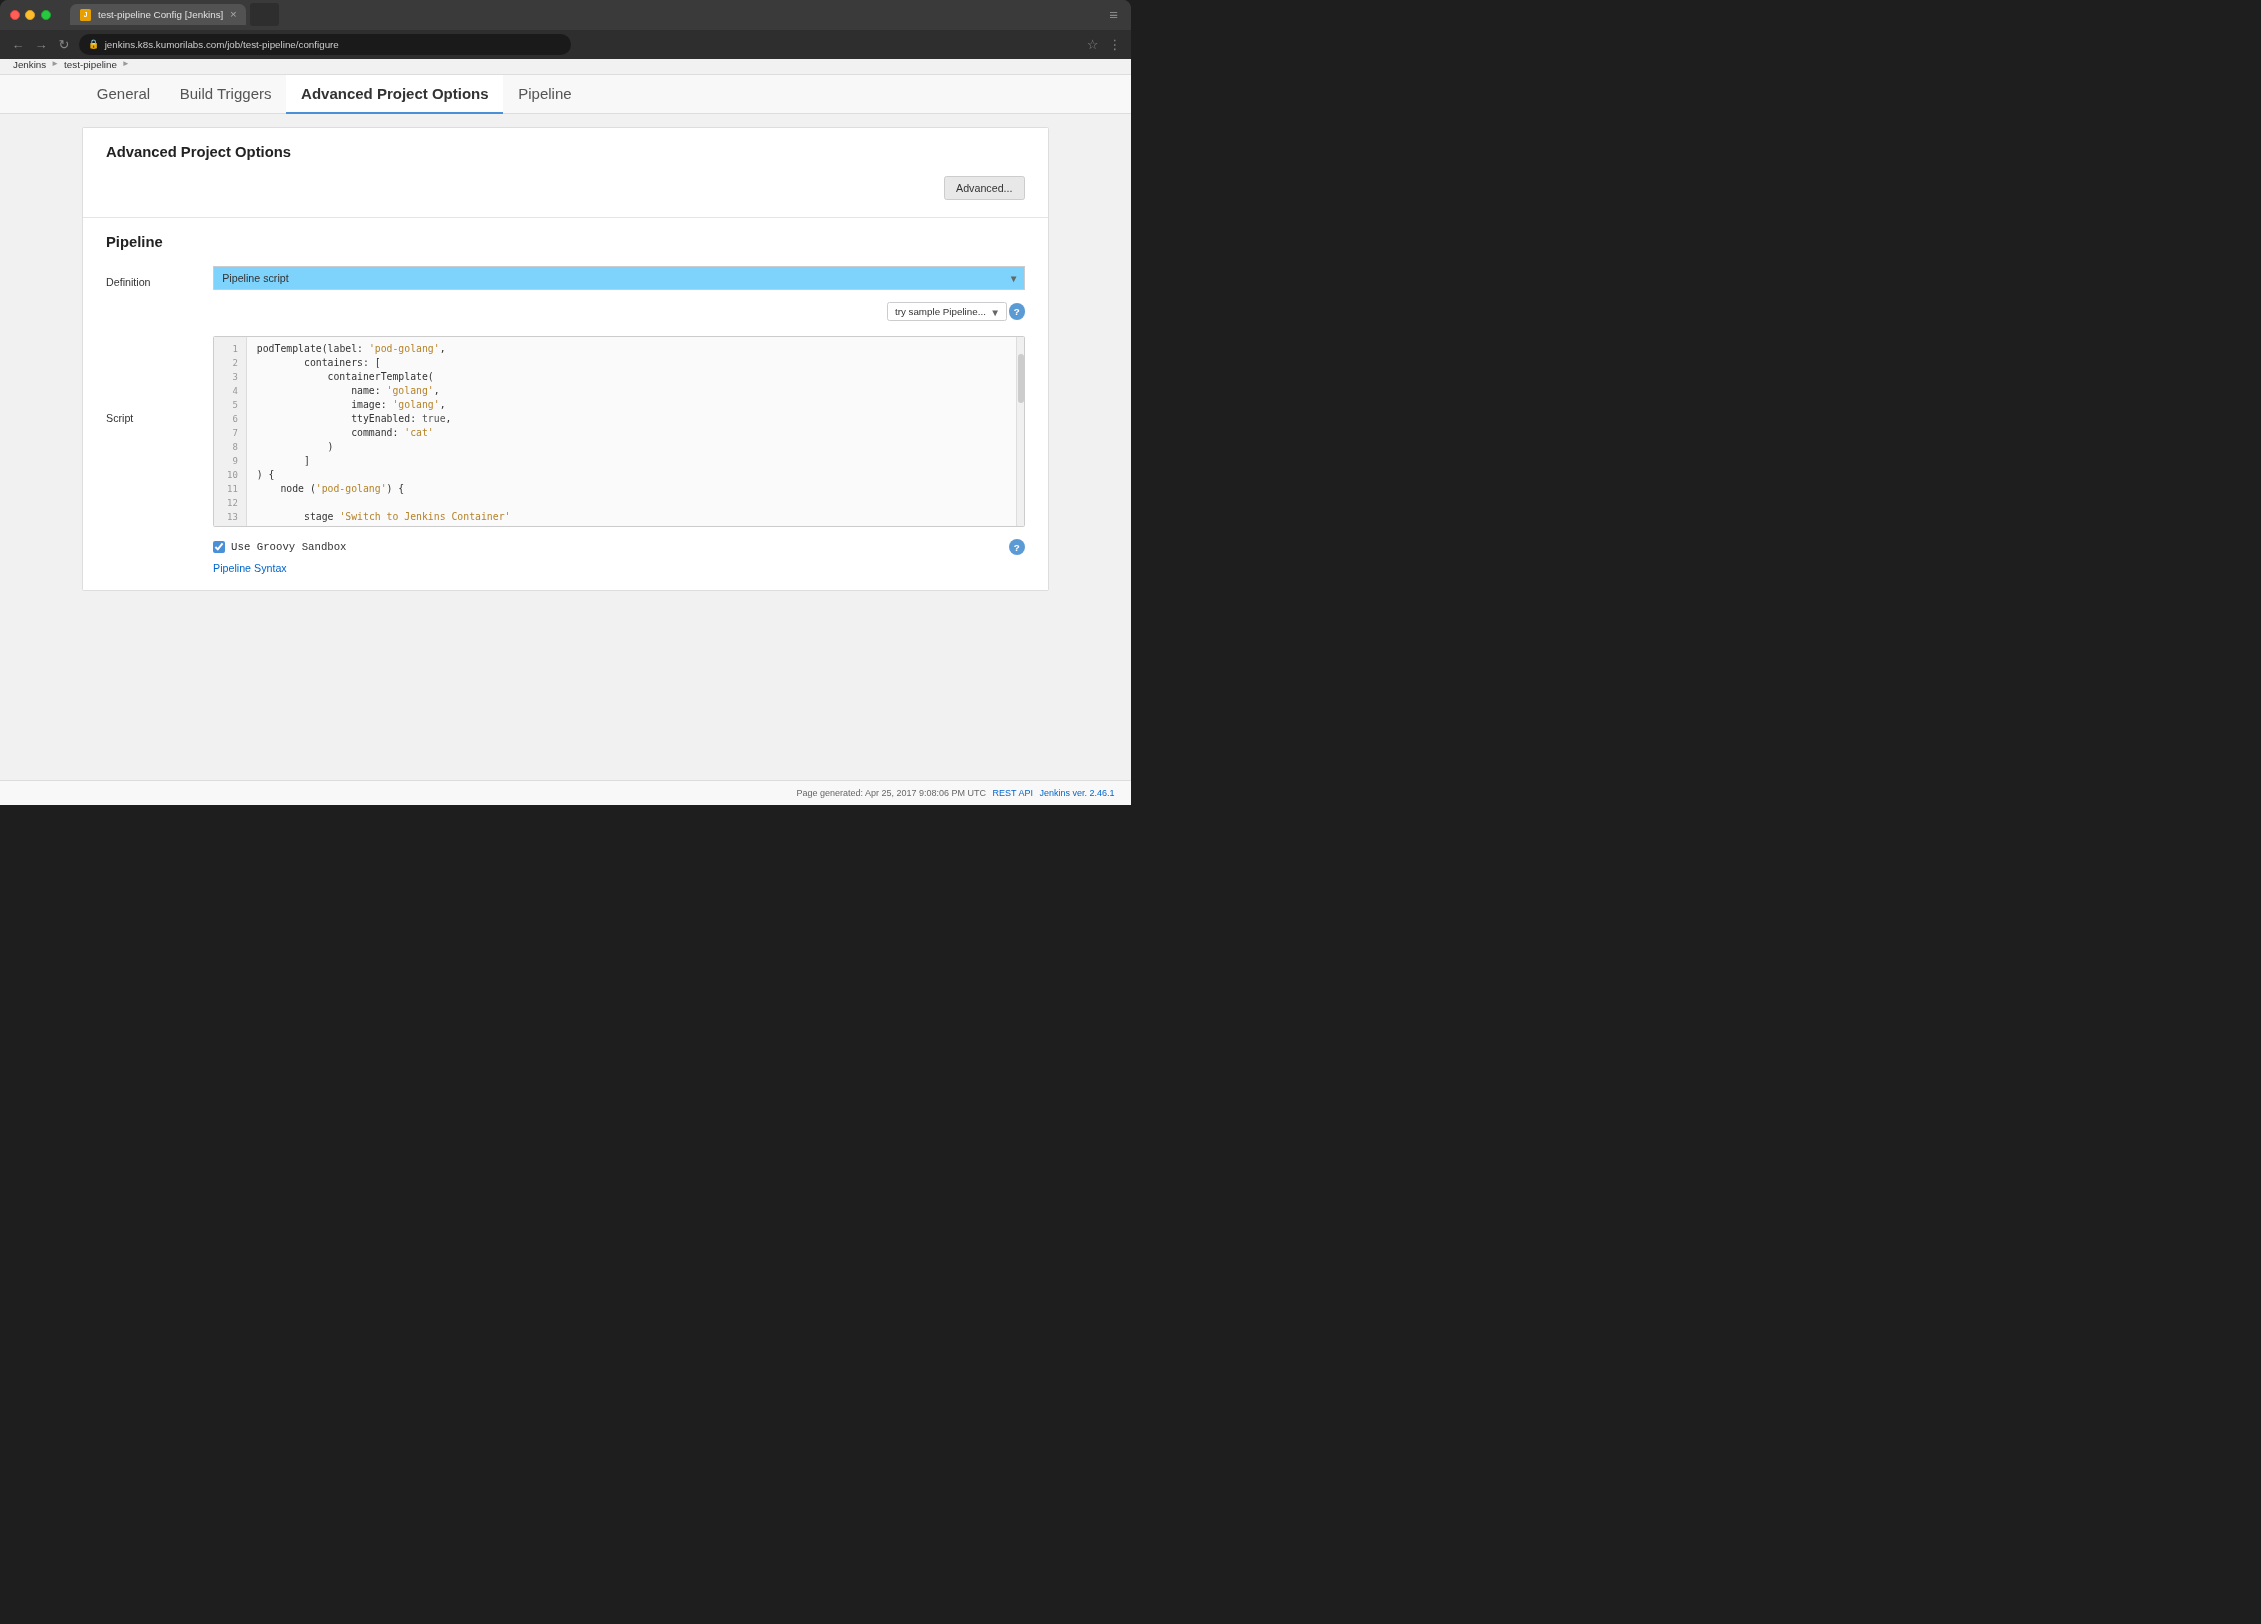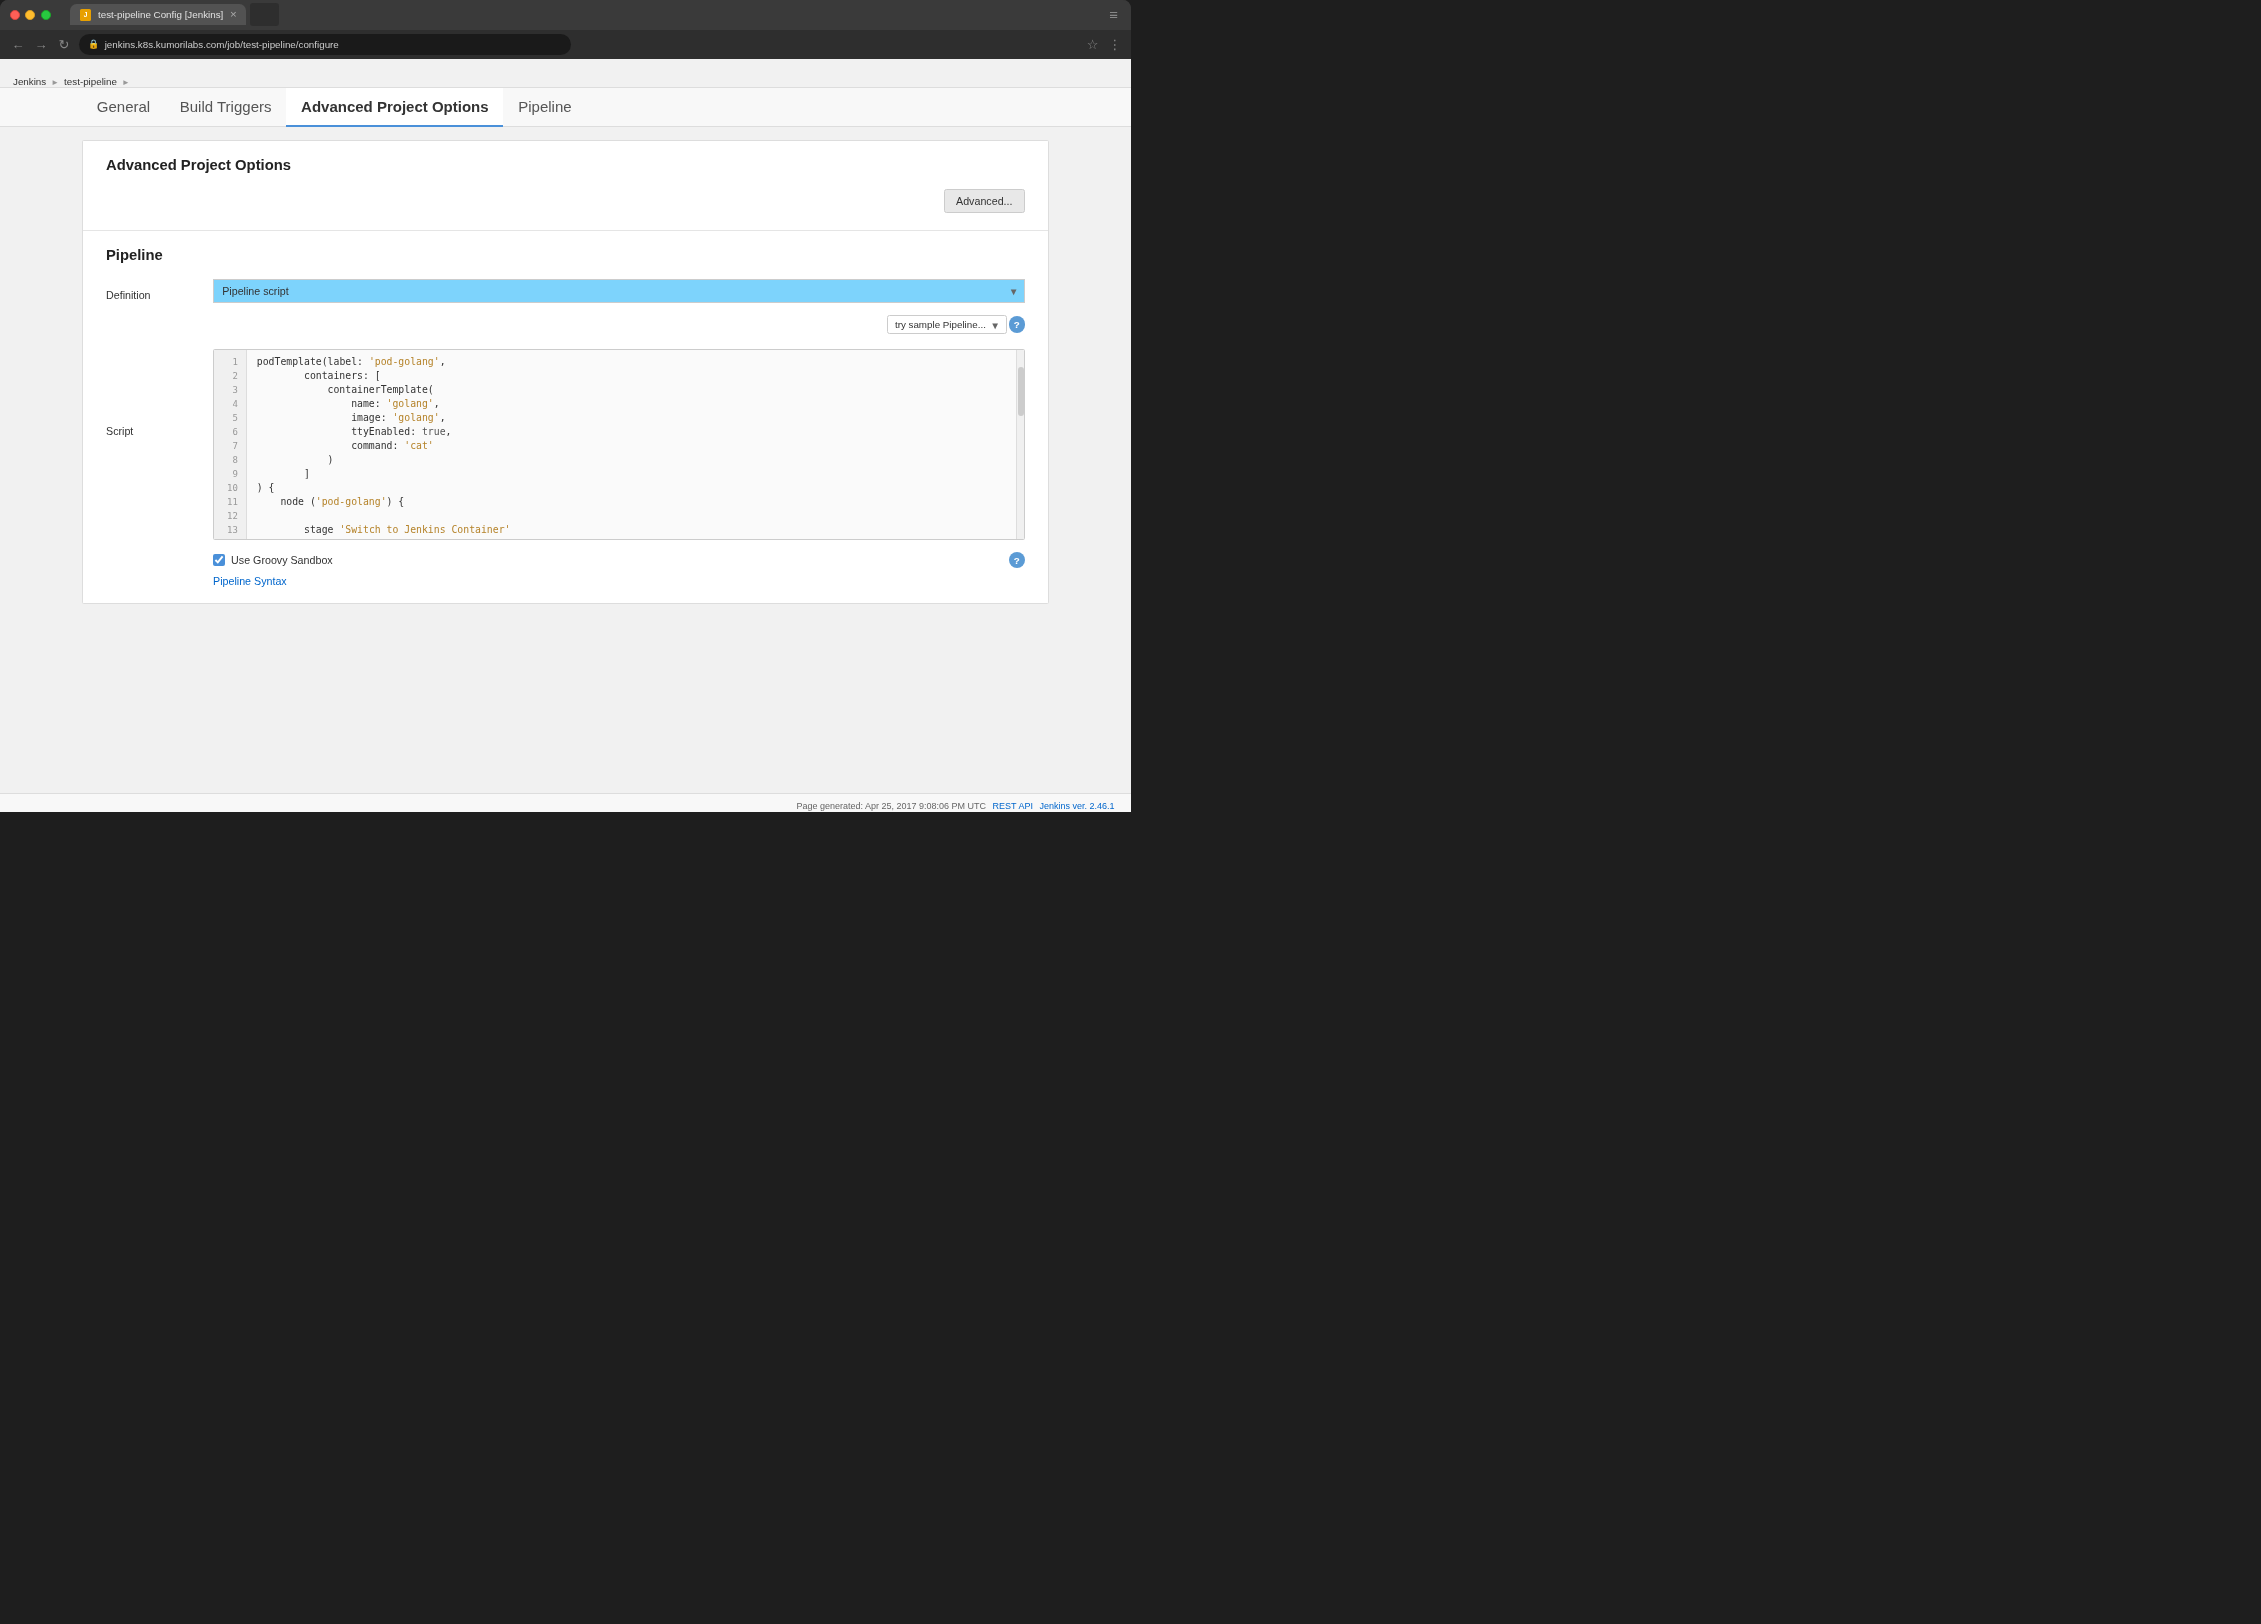--- a/index.html
+++ b/index.html
@@ -140,23 +140,23 @@
       display: flex;
       gap: 9.8px;
       color: #888;
       font-size: 13px;
       margin-left: auto;
     }
 
     
     .breadcrumb-bar {
       background: #f1f1f1;
-      height: 29px;
-      display: flex;
-      align-items: flex-end;
+      height: 16px;
+      display: flex;
+      align-items: flex-start;
       padding: 0 13px;
       font-size: 9.8px;
       color: #333;
       gap: 4.9px;
       border-bottom: 0.8px solid #ddd;
     }
 
     .breadcrumb-sep {
       color: #999;
       font-size: 8.2px;
@@ -411,20 +411,21 @@
 
     .cb-check {
       width: 11.5px;
       height: 11.5px;
       accent-color: #4a90d9;
     }
 
     .cb-label {
       font-size: 10.7px;
       color: #333;
+      font-family: Liberation Mono, monospace;
     }
 
     .pipeline-syntax-link {
       display: block;
       margin-top: 6.6px;
       padding-left: 107px;
       font-size: 10.7px;
       color: #0066cc;
       text-decoration: none;
       cursor: pointer;

